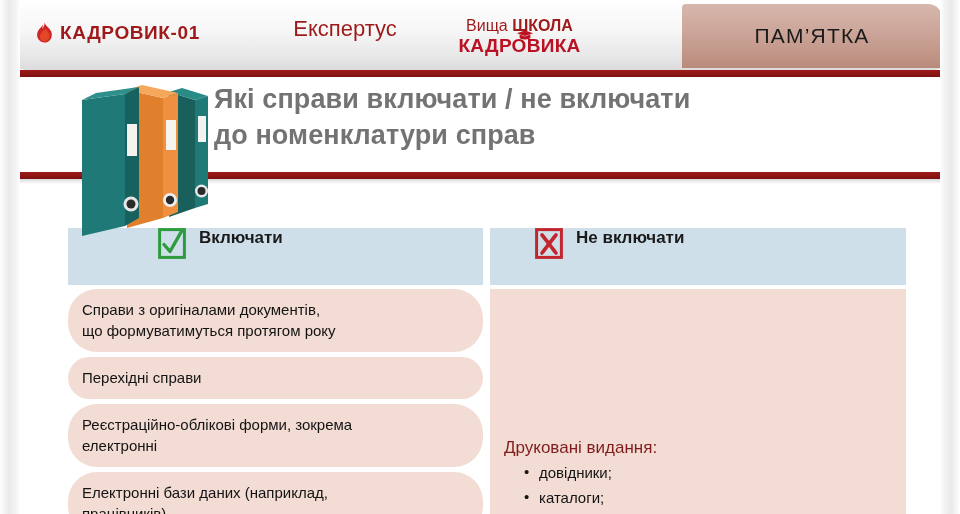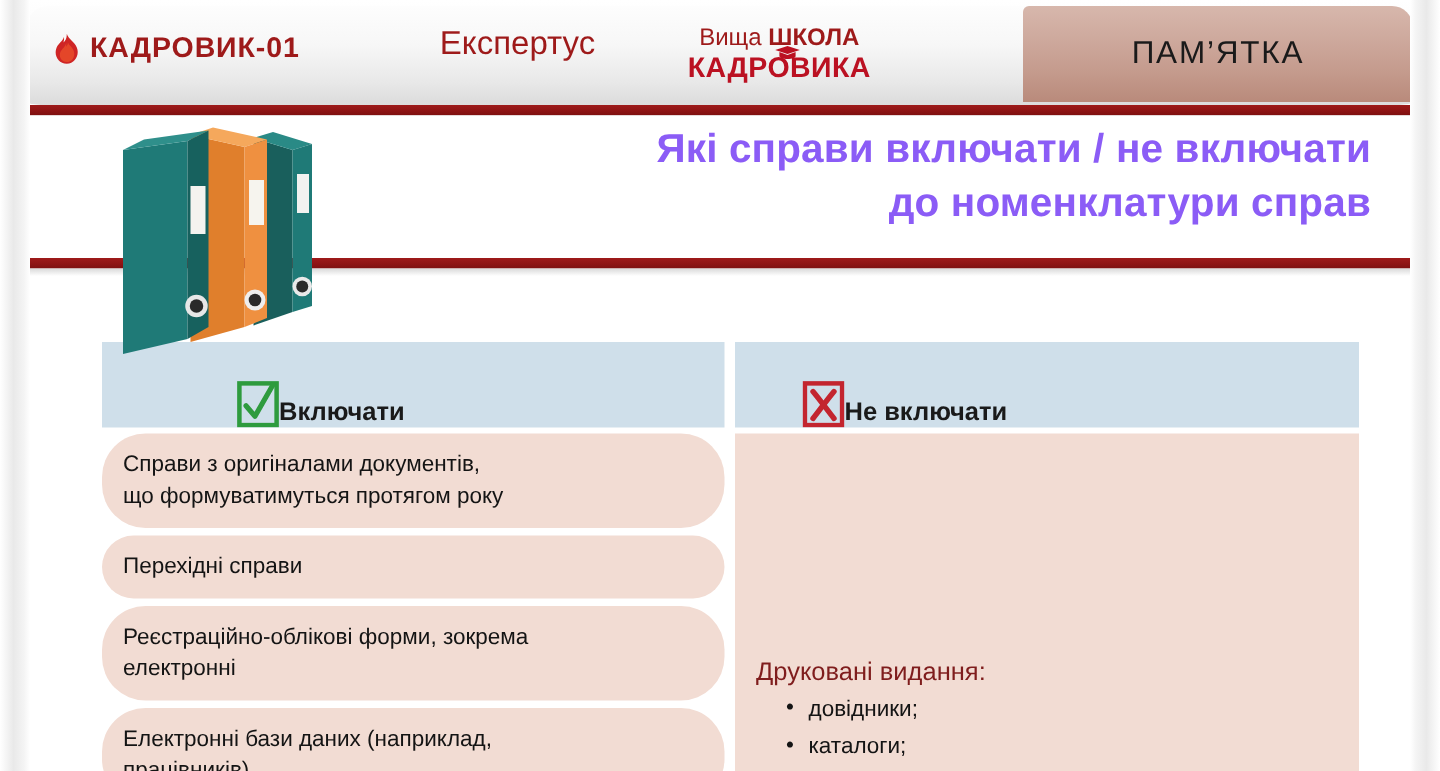--- a/index.html
+++ b/index.html
@@ -167,24 +167,24 @@
   .title-band {
     position: absolute;
     left: 18px; top: 77px;
     width: 924px; height: 95px;
     background: #ffffff;
   }
   .title-text {
     position: absolute;
     left: 196px; top: 4px;
     width: 700px;
-    text-align: right;
+    text-align: left;
     font-size: 27px;
     font-weight: bold;
-    color: #8b5cf6;
+    color: #737373;
     line-height: 36px;
     letter-spacing: 0.1px;
   }
   .title-line2 { display: block; }
 
   
   .binders {
     position: absolute;
     left: 70px; top: 78px;
     width: 160px; height: 165px;
@@ -198,21 +198,22 @@
     width: 838px;
   }
   .thead {
     display: flex;
     gap: 7px;
     height: 57px;
   }
   .th {
     background: #cfdfea;
     display: flex;
-    align-items: flex-end;
+    align-items: flex-start;
+    gap: 13px;
     padding-left: 90px;
     box-sizing: border-box;
   }
   .th-left { width: 415px; }
   .th-right { width: 416px; padding-left: 45px; }
   .th-label {
     font-size: 17px;
     font-weight: bold;
     color: #1a1a1a;
   }

